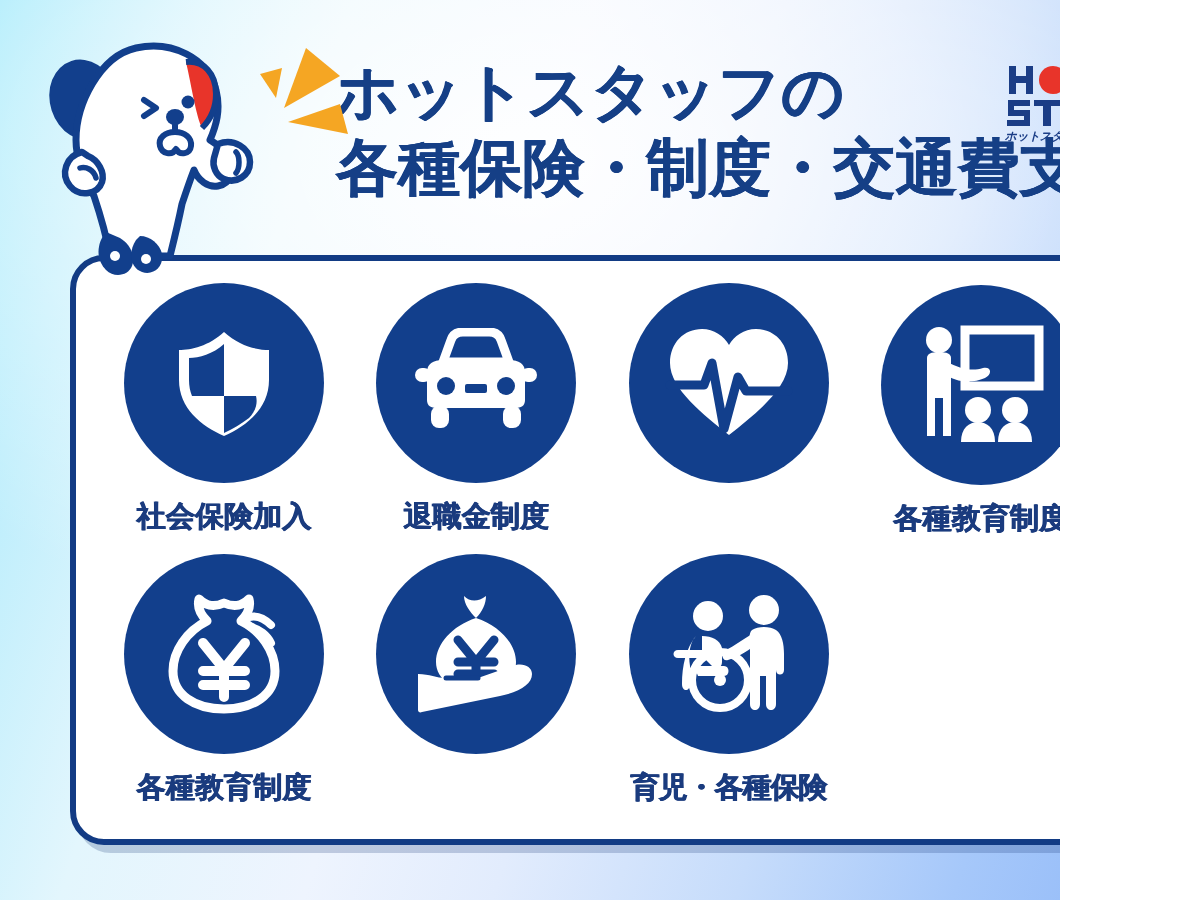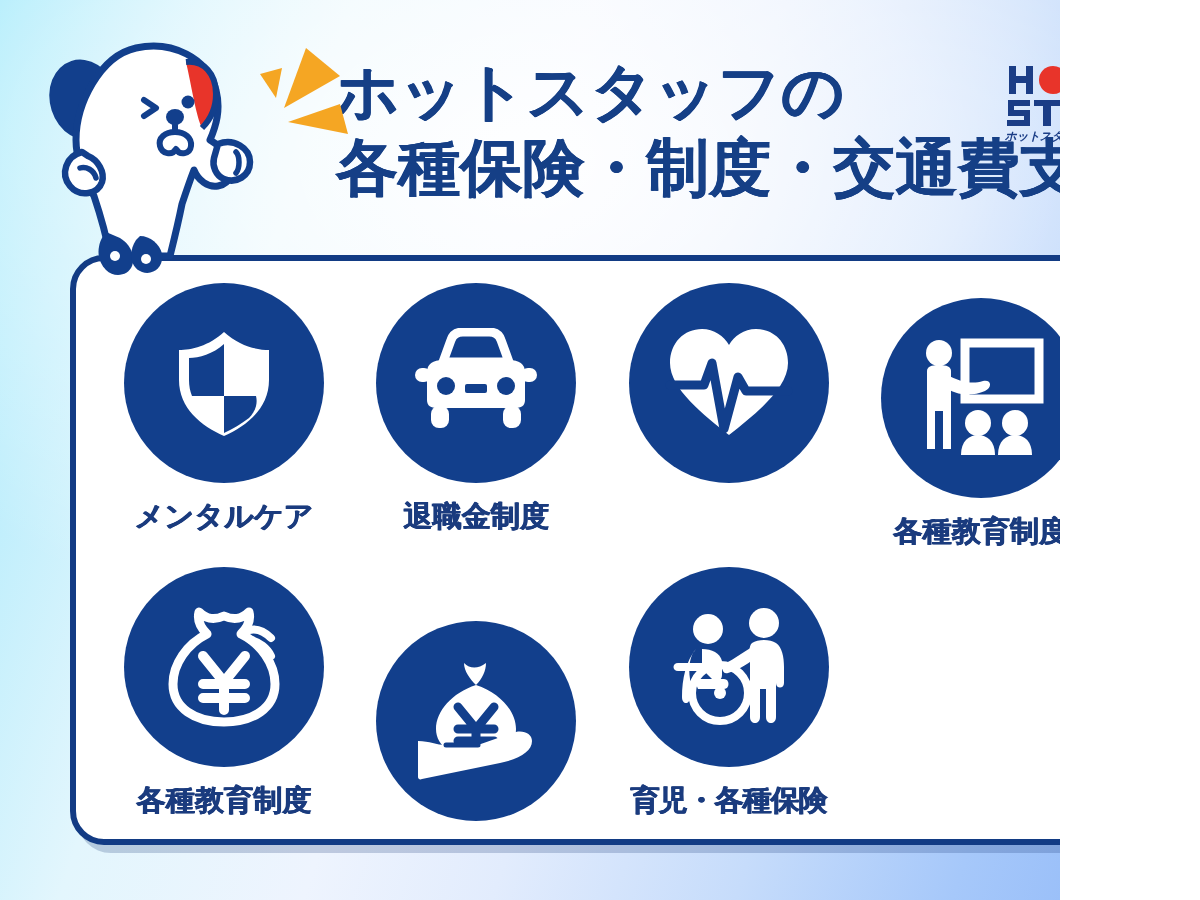--- a/index.html
+++ b/index.html
@@ -108,21 +108,21 @@
     grid-template-rows: repeat(2, 1fr);
     padding: 22px 22px 18px 22px;
   }
 
   .cell {
     display: flex;
     flex-direction: column;
     align-items: center;
     justify-content: flex-start;
   }
-  .cell.row2 { justify-content: flex-end; padding-top: 2px; }
+  .cell.row2 { justify-content: flex-start; padding-top: 2px; }
 
   .badge {
     width: 200px;
     height: 200px;
     border-radius: 50%;
     background: #123f8c;
     display: flex;
     align-items: center;
     justify-content: center;
     flex: 0 0 auto;
@@ -246,21 +246,21 @@
     <div id="grid">
 
       <div class="cell">
         <div class="badge">
           <svg width="118" height="118" viewBox="0 0 118 118">
             <path d="M59 8 C44 22 26 26 14 26 L14 56 C14 84 36 102 59 112 C82 102 104 84 104 56 L104 26 C92 26 74 22 59 8 Z" fill="#ffffff"></path>
             <path d="M59 20 C48 30 34 34 24 34 L24 56 C24 62 25 67 27 72 L59 72 Z" fill="#123f8c"></path>
             <path d="M59 72 L91 72 C93 80 90 88 84 94 C76 100 68 105 59 109 Z" fill="#123f8c"></path>
           </svg>
         </div>
-        <div class="cell-label">メンタルケア</div>
+        <div class="cell-label">社会保険加入</div>
       </div>
 
       <div class="cell">
         <div class="badge">
           <svg width="126" height="110" viewBox="0 0 126 110">
             <path d="M30 34 L38 12 C40 6 44 4 50 4 L76 4 C82 4 86 6 88 12 L96 34 Z" fill="none" stroke="#ffffff" stroke-width="9" stroke-linejoin="round"></path>
             <path d="M14 44 C14 36 20 32 30 32 L96 32 C106 32 112 36 112 44 L112 72 C112 78 108 80 102 80 L24 80 C18 80 14 78 14 72 Z" fill="#ffffff"></path>
             <rect x="2" y="40" width="16" height="14" rx="7" fill="#ffffff"></rect>
             <rect x="108" y="40" width="16" height="14" rx="7" fill="#ffffff"></rect>
             <circle cx="33" cy="58" r="9" fill="#123f8c"></circle>

